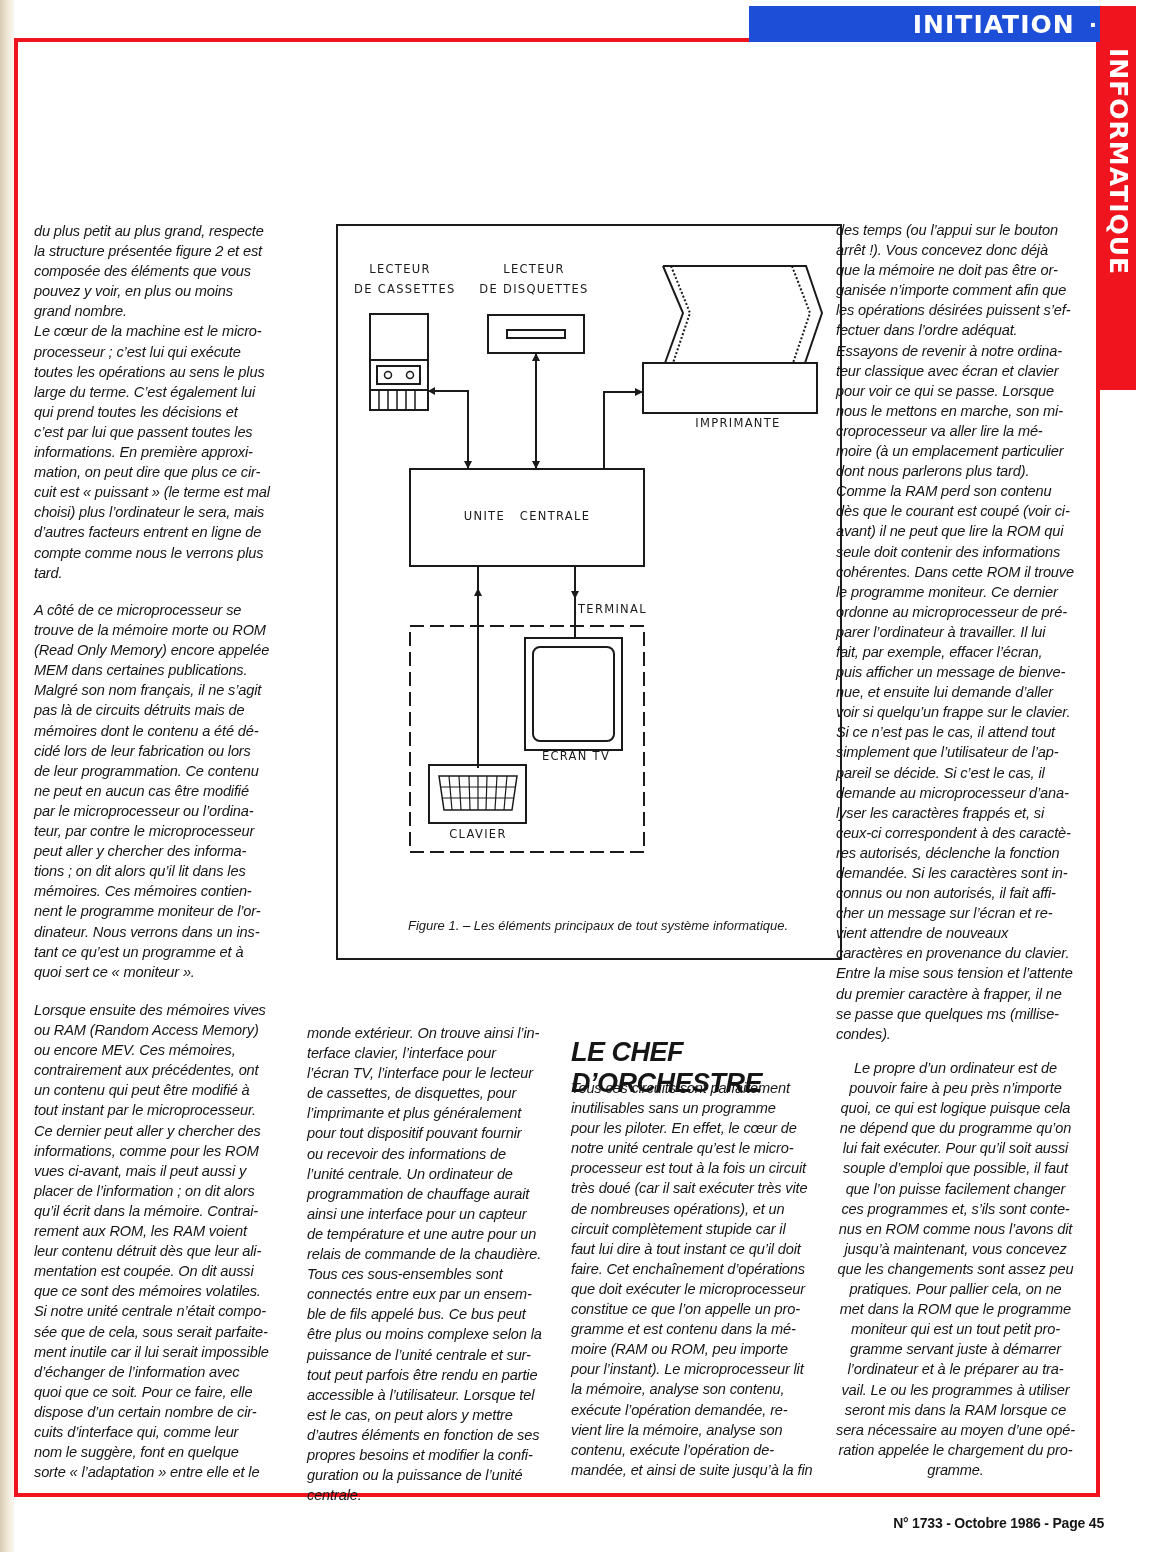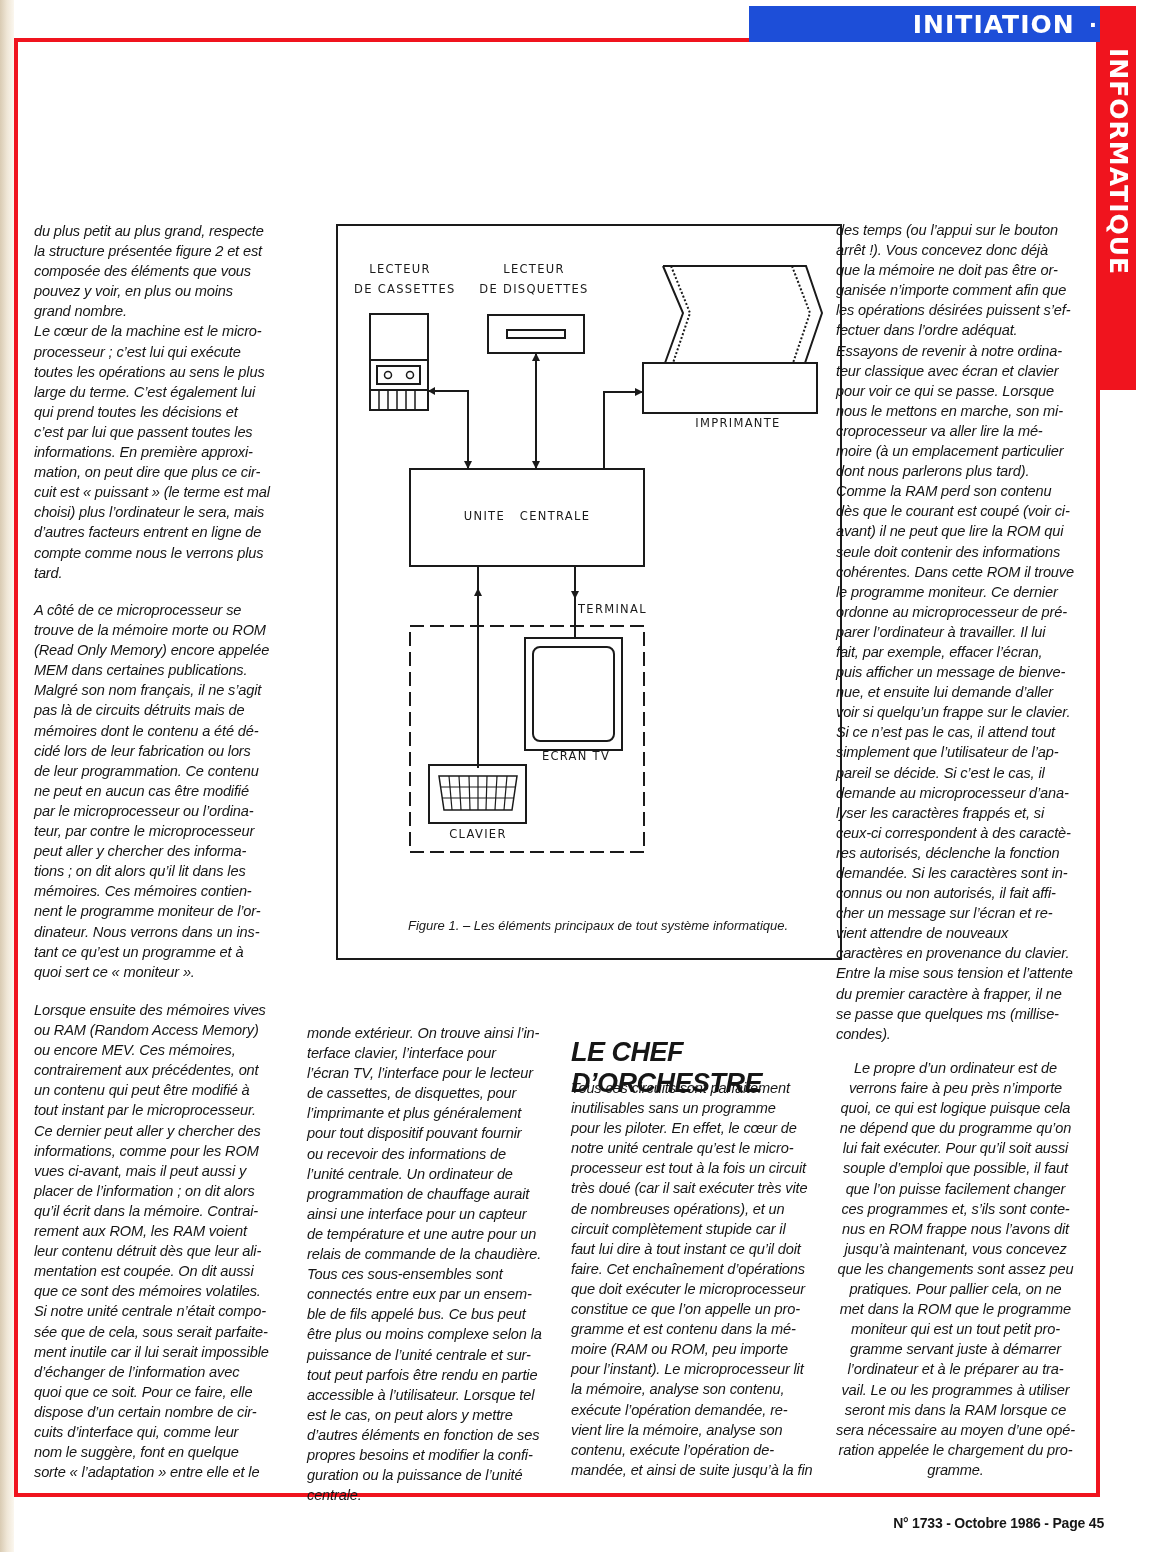--- a/index.html
+++ b/index.html
@@ -328,28 +328,28 @@
     <p>cher un message sur l’écran et re-</p>
     <p>vient attendre de nouveaux</p>
     <p>caractères en provenance du clavier.</p>
     <p>Entre la mise sous tension et l’attente</p>
     <p>du premier caractère à frapper, il ne</p>
     <p>se passe que quelques ms (millise-</p>
     <p>condes).</p>
   </div>
 <div class="col" style="left:836px; top:1058px;text-align:center;" id="c4b">
     <p>Le propre d’un ordinateur est de</p>
-    <p>verrons faire à peu près n’importe</p>
+    <p>pouvoir faire à peu près n’importe</p>
     <p>quoi, ce qui est logique puisque cela</p>
     <p>ne dépend que du programme qu’on</p>
     <p>lui fait exécuter. Pour qu’il soit aussi</p>
     <p>souple d’emploi que possible, il faut</p>
     <p>que l’on puisse facilement changer</p>
     <p>ces programmes et, s’ils sont conte-</p>
-    <p>nus en ROM frappe nous l’avons dit</p>
+    <p>nus en ROM comme nous l’avons dit</p>
     <p>jusqu’à maintenant, vous concevez</p>
     <p>que les changements sont assez peu</p>
     <p>pratiques. Pour pallier cela, on ne</p>
     <p>met dans la ROM que le programme</p>
     <p>moniteur qui est un tout petit pro-</p>
     <p>gramme servant juste à démarrer</p>
     <p>l’ordinateur et à le préparer au tra-</p>
     <p>vail. Le ou les programmes à utiliser</p>
     <p>seront mis dans la RAM lorsque ce</p>
     <p>sera nécessaire au moyen d’une opé-</p>

